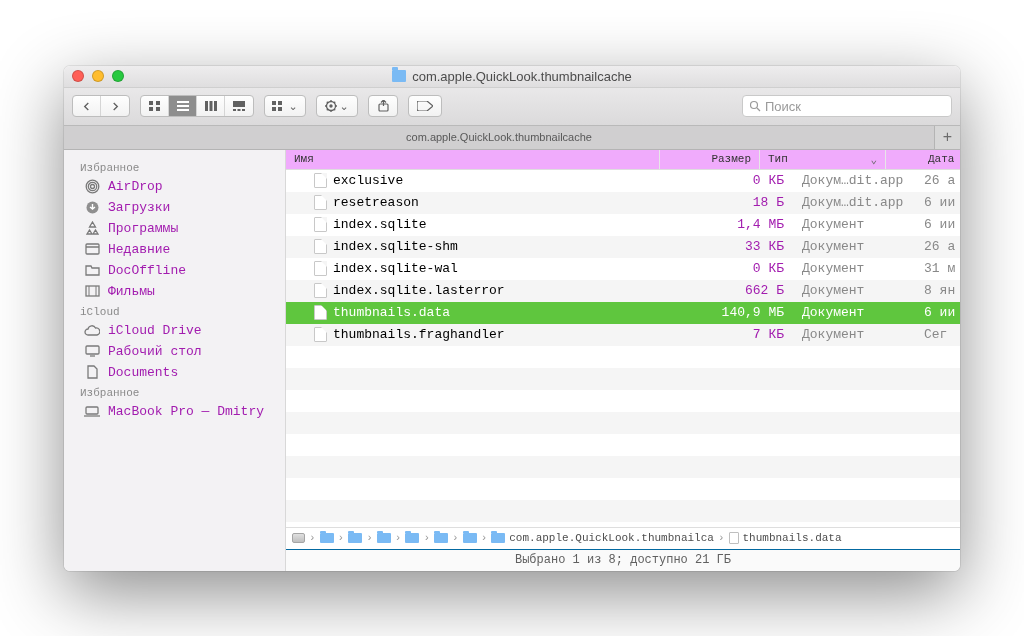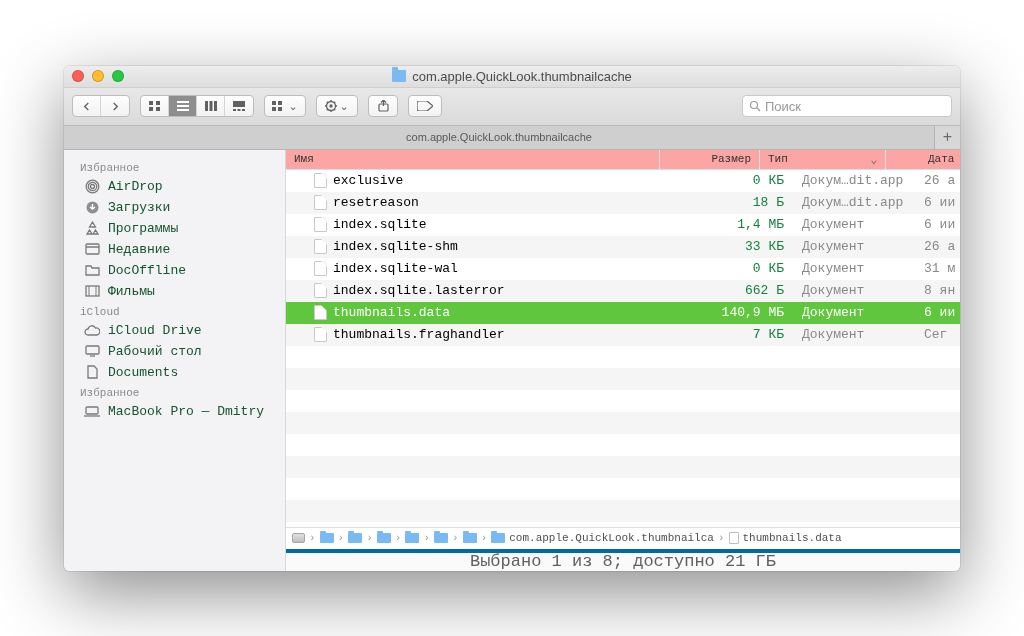--- a/index.html
+++ b/index.html
@@ -77,54 +77,54 @@
 .body { flex:1; display:flex; overflow:hidden;font-family:Liberation Mono, monospace; }
 .sidebar {
   width: 222px;
   background:#f3f2f4;
   border-right:1px solid #d8d8d8;
   padding:8px 0;
   overflow:auto;
   font-size:13px;
 }
 .sb-section { color:#8a8a8a; font-size:11px; padding:4px 16px 2px; }
-.sb-item { display:flex; align-items:center; gap:8px; padding:3px 16px 3px 20px; color:#14532d; cursor:default;}
+.sb-item { display:flex; align-items:center; gap:8px; padding:3px 16px 3px 20px; color:#a21caf; cursor:default;}
 .sb-icon { width:16px; height:14px; color:#7a7a7a; display:flex; align-items:center; justify-content:center;}
 
 .main { flex:1; display:flex; flex-direction:column; overflow:hidden;}
 
-.headers { height:20px; background:#fca5a5; border-bottom:1px solid #dedede; display:flex; font-size:11px; color:#323232;}
+.headers { height:20px; background:#f0abfc; border-bottom:1px solid #dedede; display:flex; font-size:11px; color:#323232;}
 .col { display:flex; align-items:center; padding:0 8px; border-right:1px solid #e7e7e7;}
 .col-name { flex:1; }
 .col-size { width:100px; justify-content:flex-end; }
 .col-kind { width:126px; justify-content:space-between;}
 .col-date { width:40px; border-right:none;margin-left:34px;}
 
 .files { flex:1; overflow:auto; font-size:13px; }
 .row { height:22px; display:flex; align-items:center; }
 .row:nth-child(odd) { background:#fff; }
 .row:nth-child(even) { background:#f5f5f5; }
 .row.selected { background:#5fc63e; color:#fff; }
 .row .c-name { flex:1; display:flex; align-items:flex-start; gap:6px; padding-left:28px; overflow:hidden; }
-.row .c-size { width:100px; text-align:right; padding-right:10px; color:#15803d;}
+.row .c-size { width:100px; text-align:right; padding-right:10px; color:#a21caf;}
 .row .c-kind { width:126px; padding:0 8px; overflow:hidden; text-overflow:ellipsis; white-space:nowrap; color:#888;}
 .row .c-date { width:40px; padding:0 4px; white-space:nowrap; overflow:hidden; color:#888;}
 .row.selected .c-size, .row.selected .c-kind, .row.selected .c-date { color:#fff; }
 .file-icon { width:13px; height:15px; background:#fff; border:1px solid #c8c8c8; border-radius:1px; position:relative; flex-shrink:0;}
 .file-icon::after { content:""; position:absolute; top:-1px; right:-1px; border:3px solid transparent; border-top-color:#f5f5f5; border-right-color:#f5f5f5;}
 .row.selected .file-icon::after { border-top-color:#5fc63e; border-right-color:#5fc63e; }
 
 .pathbar { height:22px; border-top:1px solid #dedede; display:flex; align-items:center; gap:4px; padding:0 6px; font-size:11px; color:#4e4e4e; overflow:hidden; white-space:nowrap;}
 .path-folder { width:14px; height:10px; background:#7abaf4; border-radius:1px; position:relative; flex-shrink:0;}
 .path-folder::before { content:""; position:absolute; top:-2px; left:0; width:6px; height:2px; background:#7abaf4; border-radius:1px 1px 0 0;}
 .path-file { width:10px; height:12px; background:#fff; border:1px solid #bfbfbf; border-radius:1px; flex-shrink:0;}
 .path-disk { width:13px; height:10px; background:linear-gradient(#e0e0e0,#bfbfbf); border-radius:2px; border:1px solid #a5a5a5; flex-shrink:0;}
 .pathbar .sep { color:#9a9a9a;}
 
-.statusbar { height:22px; background:#fafafa; border-top:4px solid #0369a1; display:flex; align-items:center; justify-content:center; font-size:17px; color:#606060;text-align:center;}
+.statusbar { height:22px; background:#fafafa; border-top:1px solid #0369a1; display:flex; align-items:center; justify-content:center; font-size:12px; color:#606060;text-align:center;}
 .chev { font-size:11px; color:#666;}
 </style>
 </head>
 <body>
 
 <div class="window">
 
   <div class="titlebar">
     <div class="traffic-lights">
       <div class="tl red"></div>

